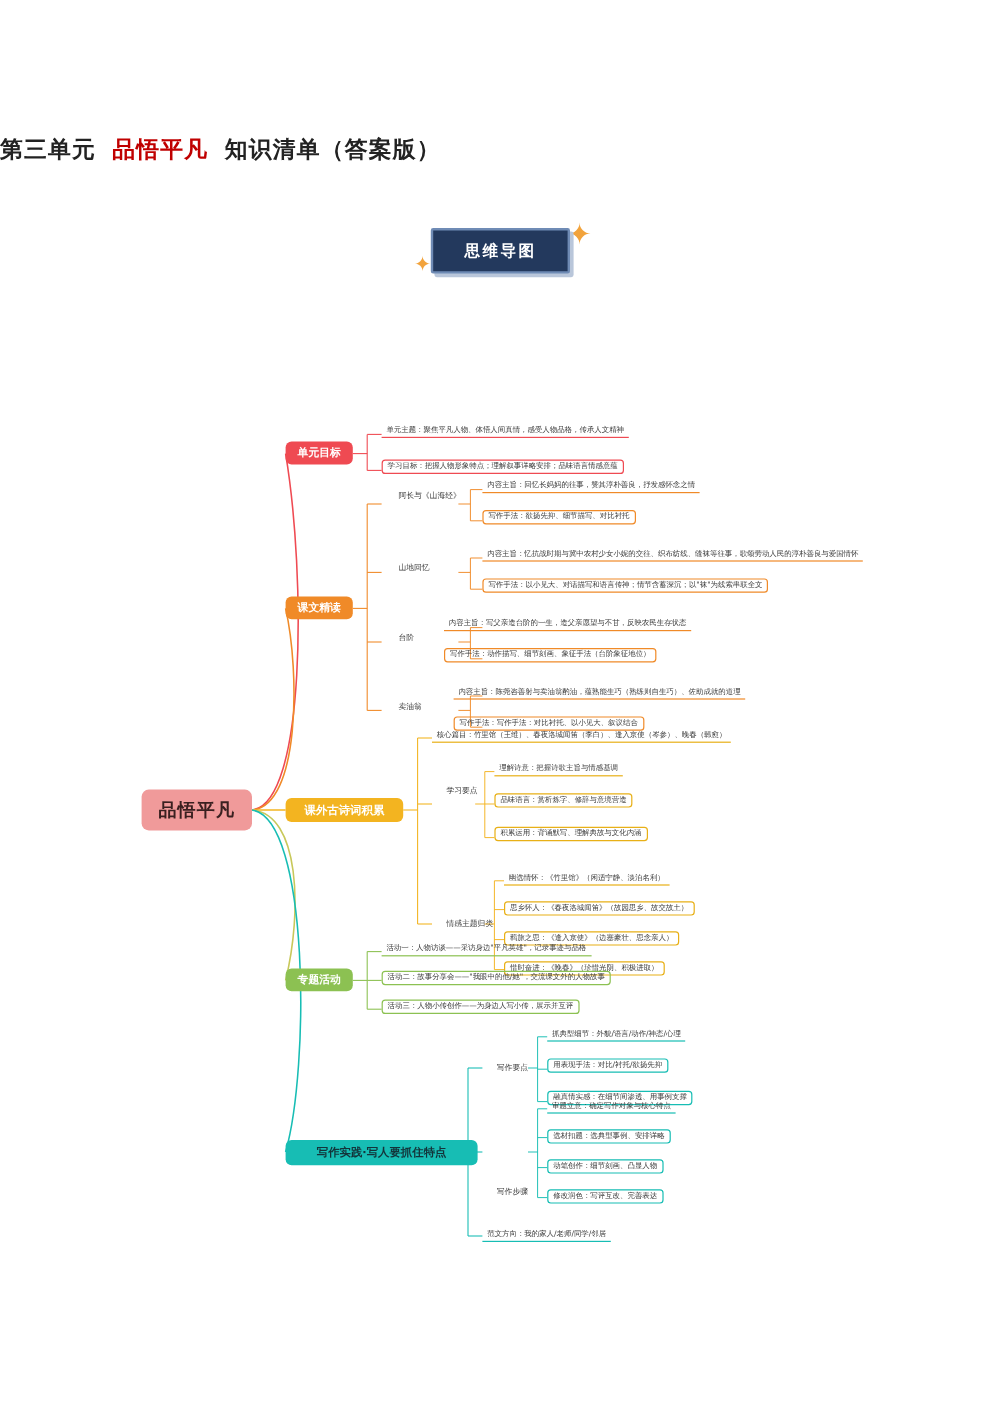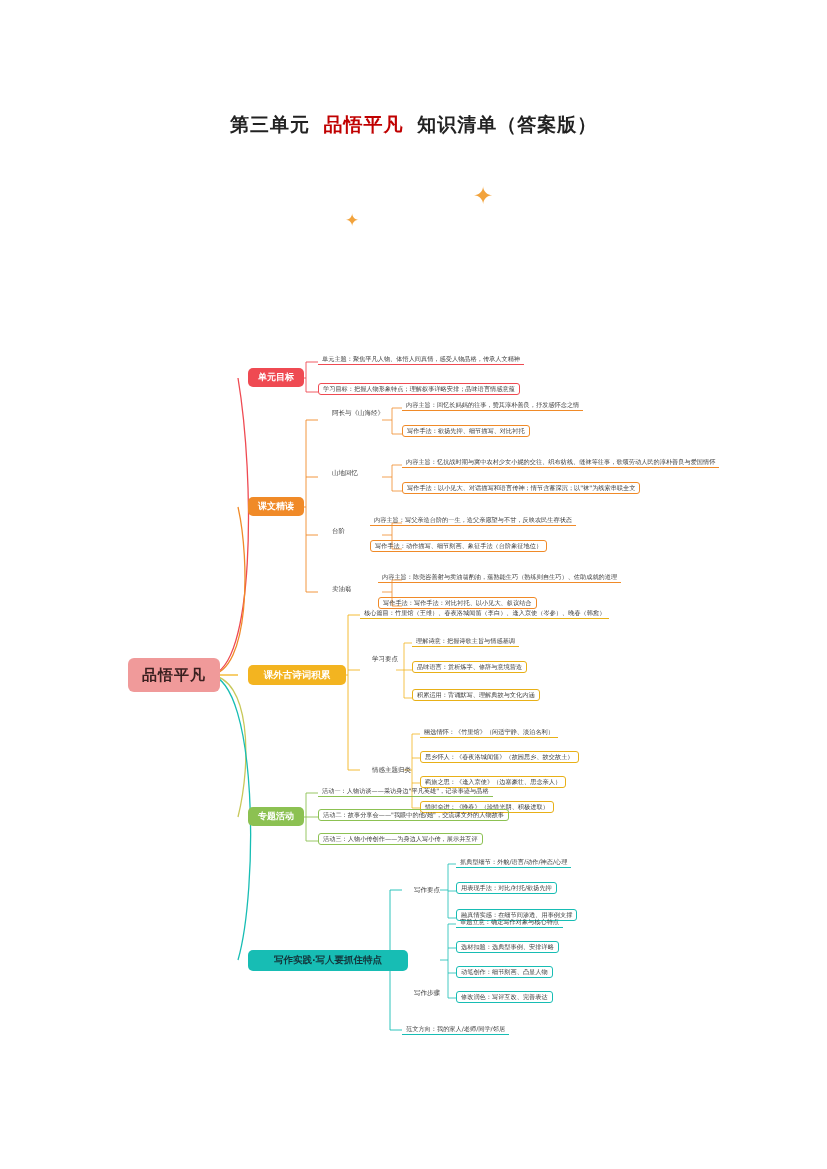--- a/index.html
+++ b/index.html
@@ -4,21 +4,21 @@
 <title>第三单元 品悟平凡 知识清单（答案版）</title>
 <style>
   html,body{margin:0;padding:0;}
   body{
     width:827px;height:1169px;background:#ffffff;
     font-family:"Liberation Sans","DejaVu Sans",sans-serif;
     position:relative;overflow:hidden;color:#222;
   }
   
   .doc-title{
-    position:absolute;top:112px;left:0;width:827px;text-align:center;
+    position:absolute;top:112px;left:0;width:827px;text-align:left;
     font-size:19px;font-weight:bold;letter-spacing:1px;white-space:nowrap;
     font-family:"DejaVu Sans","Liberation Sans",sans-serif;
   }
   .doc-title .seg{display:inline-block;}
   .doc-title .hl{color:#c00000;padding:0 6px;}
   
   .banner-wrap{position:absolute;top:186px;left:0;width:827px;height:48px;}
   .banner{
     position:absolute;left:359px;top:4px;width:112px;height:34px;
     background:#23395d;border:2px solid #6f8bb5;border-radius:2px;
@@ -34,21 +34,20 @@
   .star.s2{left:345px;top:26px;font-size:17px;}
   
   .map{position:absolute;left:0;top:330px;width:827px;height:730px;}
   .map svg.links{position:absolute;left:0;top:0;width:827px;height:730px;overflow:visible;}
   
   .chip{
     position:absolute;display:flex;align-items:center;justify-content:center;
     border-radius:5px;color:#fff;font-weight:bold;white-space:nowrap;
     font-family:"DejaVu Sans","Liberation Sans",sans-serif;
     box-sizing:border-box;
-    margin-left:10px;
   }
   .chip.root{
     left:118px;top:328px;width:92px;height:34px;background:#f09a9a;
     color:#3a2020;font-size:15px;letter-spacing:1px;border-radius:6px;
   }
   .chip.b1{left:238px;top:38px;width:56px;height:19px;background:#ef4a52;font-size:9px;}
   .chip.b2{left:238px;top:167px;width:56px;height:19px;background:#f08a28;font-size:9px;}
   .chip.b3{left:238px;top:335px;width:98px;height:20px;background:#f3b420;font-size:9.5px;}
   .chip.b4{left:238px;top:477px;width:56px;height:19px;background:#8cc152;font-size:9px;}
   .chip.b5{left:238px;top:620px;width:160px;height:21px;background:#17bdb4;color:#13343a;font-size:9.5px;}
@@ -77,20 +76,23 @@
 <body>
 
 <div class="doc-title">
   <span class="seg">第三单元</span>
   <span class="hl">品悟平凡</span>
   <span class="seg">知识清单（答案版）</span>
 </div>
 
 <div class="banner-wrap">
   <span class="star s1">✦</span>
+  <div class="banner">
+    <span class="banner-text">思维导图</span>
+  </div>
   <span class="star s2">✦</span>
 </div>
 
 <div class="map">
 
   <svg class="links" viewBox="0 0 827 730">
 
     <path d="M210 345 C 255 340, 255 150, 238 48" fill="none" stroke="#ef4a52" stroke-width="1.3"></path>
     <path d="M210 345 C 250 342, 250 230, 238 177" fill="none" stroke="#f08a28" stroke-width="1.3"></path>
     <path d="M210 345 C 222 345, 228 345, 238 345" fill="none" stroke="#f3b420" stroke-width="1.3"></path>

